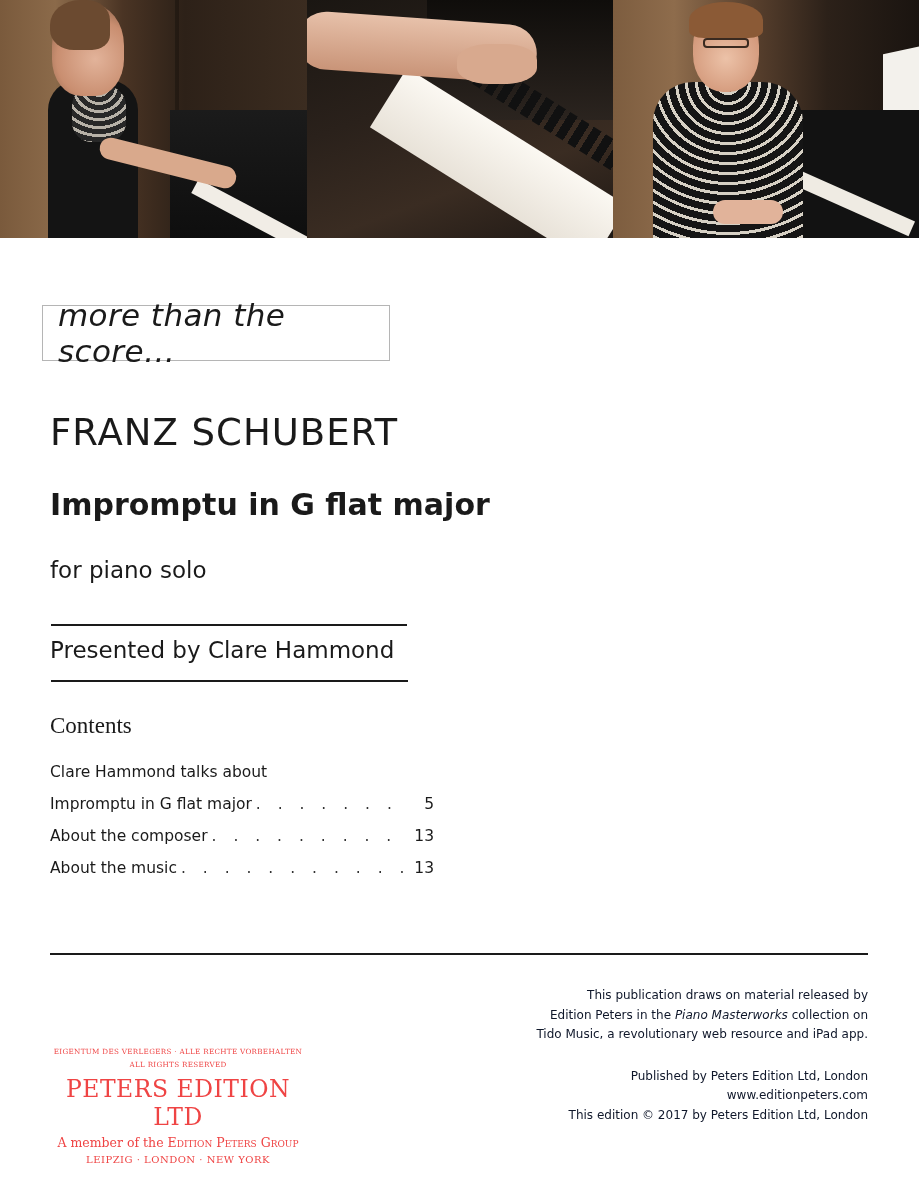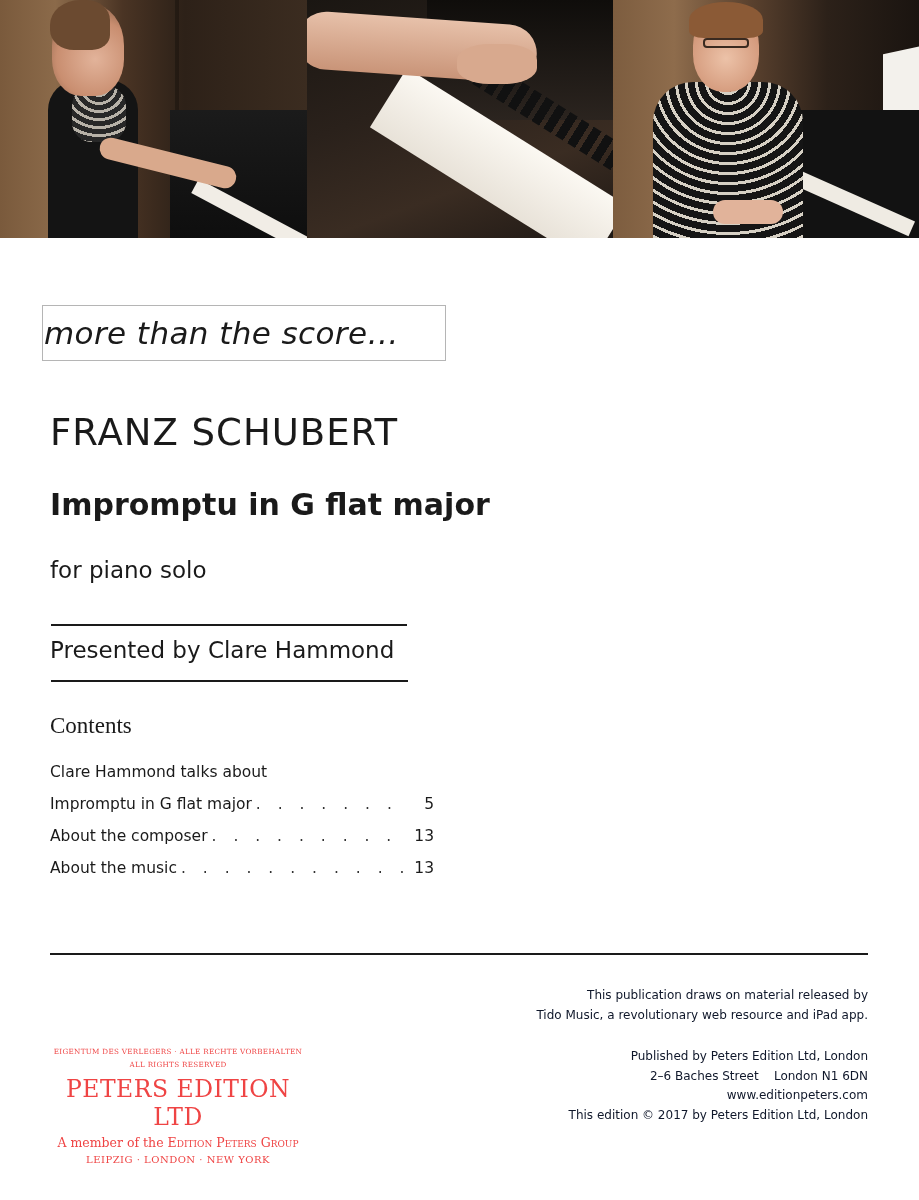--- a/index.html
+++ b/index.html
@@ -34,21 +34,21 @@
     .p3-stand { position: absolute; left: 270px; top: 50px; width: 40px; height: 70px; background: #f3f1ec; transform: skewY(-12deg); }
     .p3-piano { position: absolute; left: 178px; top: 110px; width: 130px; height: 128px; background: #121212; }
     .p3-keys { position: absolute; left: 180px; top: 168px; width: 130px; height: 16px; background: #efebe3; transform: rotate(24deg); transform-origin: left center; }
     .p3-head { position: absolute; left: 80px; top: 8px; width: 66px; height: 84px; border-radius: 45%; background: radial-gradient(circle at 50% 60%, #ecc2a8 0%, #d49a7c 60%, #8a5e40 100%); }
     .p3-hair { position: absolute; left: 76px; top: 2px; width: 74px; height: 36px; border-radius: 50% 50% 20% 20%; background: #8b5a36; }
     .p3-glasses { position: absolute; left: 90px; top: 38px; width: 46px; height: 10px; border: 2px solid #3a2a20; border-radius: 4px; }
     .p3-body { position: absolute; left: 40px; top: 82px; width: 150px; height: 156px; border-radius: 40px 40px 0 0; background: repeating-radial-gradient(circle at 50% 0%, #d6d0c4 0 3px, #151515 3px 10px); }
     .p3-hands { position: absolute; left: 100px; top: 200px; width: 70px; height: 24px; border-radius: 12px; background: #e1b39a; }
 
     
-    .tagline-box { position: absolute; left: 42px; top: 305px; width: 404px; height: 56px; border: 1.5px solid #b5b5b5; display: flex; align-items: center; padding-left: 1px; }
+    .tagline-box { position: absolute; left: 42px; top: 305px; width: 348px; height: 56px; border: 1.5px solid #b5b5b5; display: flex; align-items: center; padding-left: 15px; justify-content: center; }
     .tagline { font-family: "DejaVu Sans", sans-serif; font-style: italic; font-size: 31px; font-weight: 300; letter-spacing: 0.4px; color: #1a1a1a; }
 
     
     .composer { position: absolute; left: 50px; top: 411px; font-size: 37px; letter-spacing: 1px; font-weight: normal; color: #1a1a1a; }
     .work-title { position: absolute; left: 50px; top: 487px; font-size: 30px; color: #1a1a1a; }
     .instrumentation { position: absolute; left: 50px; top: 557px; font-size: 23px; color: #1a1a1a; }
     .rule { position: absolute; height: 2px; background: #1a1a1a; }
     .rule-1 { left: 51px; top: 624px; width: 356px; }
     .rule-2 { left: 51px; top: 680px; width: 357px; }
     .presenter { position: absolute; left: 50px; top: 637px; font-size: 23px; color: #1a1a1a; }
@@ -154,19 +154,19 @@
 <div class="imprint">
   <div class="imprint-legal">EIGENTUM DES VERLEGERS  ·  ALLE RECHTE VORBEHALTEN</div>
   <div class="imprint-legal">ALL RIGHTS RESERVED</div>
   <div class="imprint-name">PETERS EDITION LTD</div>
   <div class="imprint-member"><span>A member of the </span><span class="sc">Edition Peters Group</span></div>
   <div class="imprint-cities">LEIPZIG · LONDON · NEW YORK</div>
 </div>
 
 <div class="note">
   <p>This publication draws on material released by</p>
+  <p><span>Edition Peters in the </span><em>Piano Masterworks</em><span> collection on</span></p>
   <p>Tido Music, a revolutionary web resource and iPad app.</p>
   <div class="gap"></div>
   <p>Published by Peters Edition Ltd, London</p>
-  <p style="white-space: pre;">2–6 Baches Street    London N1 6DN</p>
   <p>www.editionpeters.com</p>
   <p>This edition © 2017 by Peters Edition Ltd, London</p>
 </div>
 
 </body></html>

